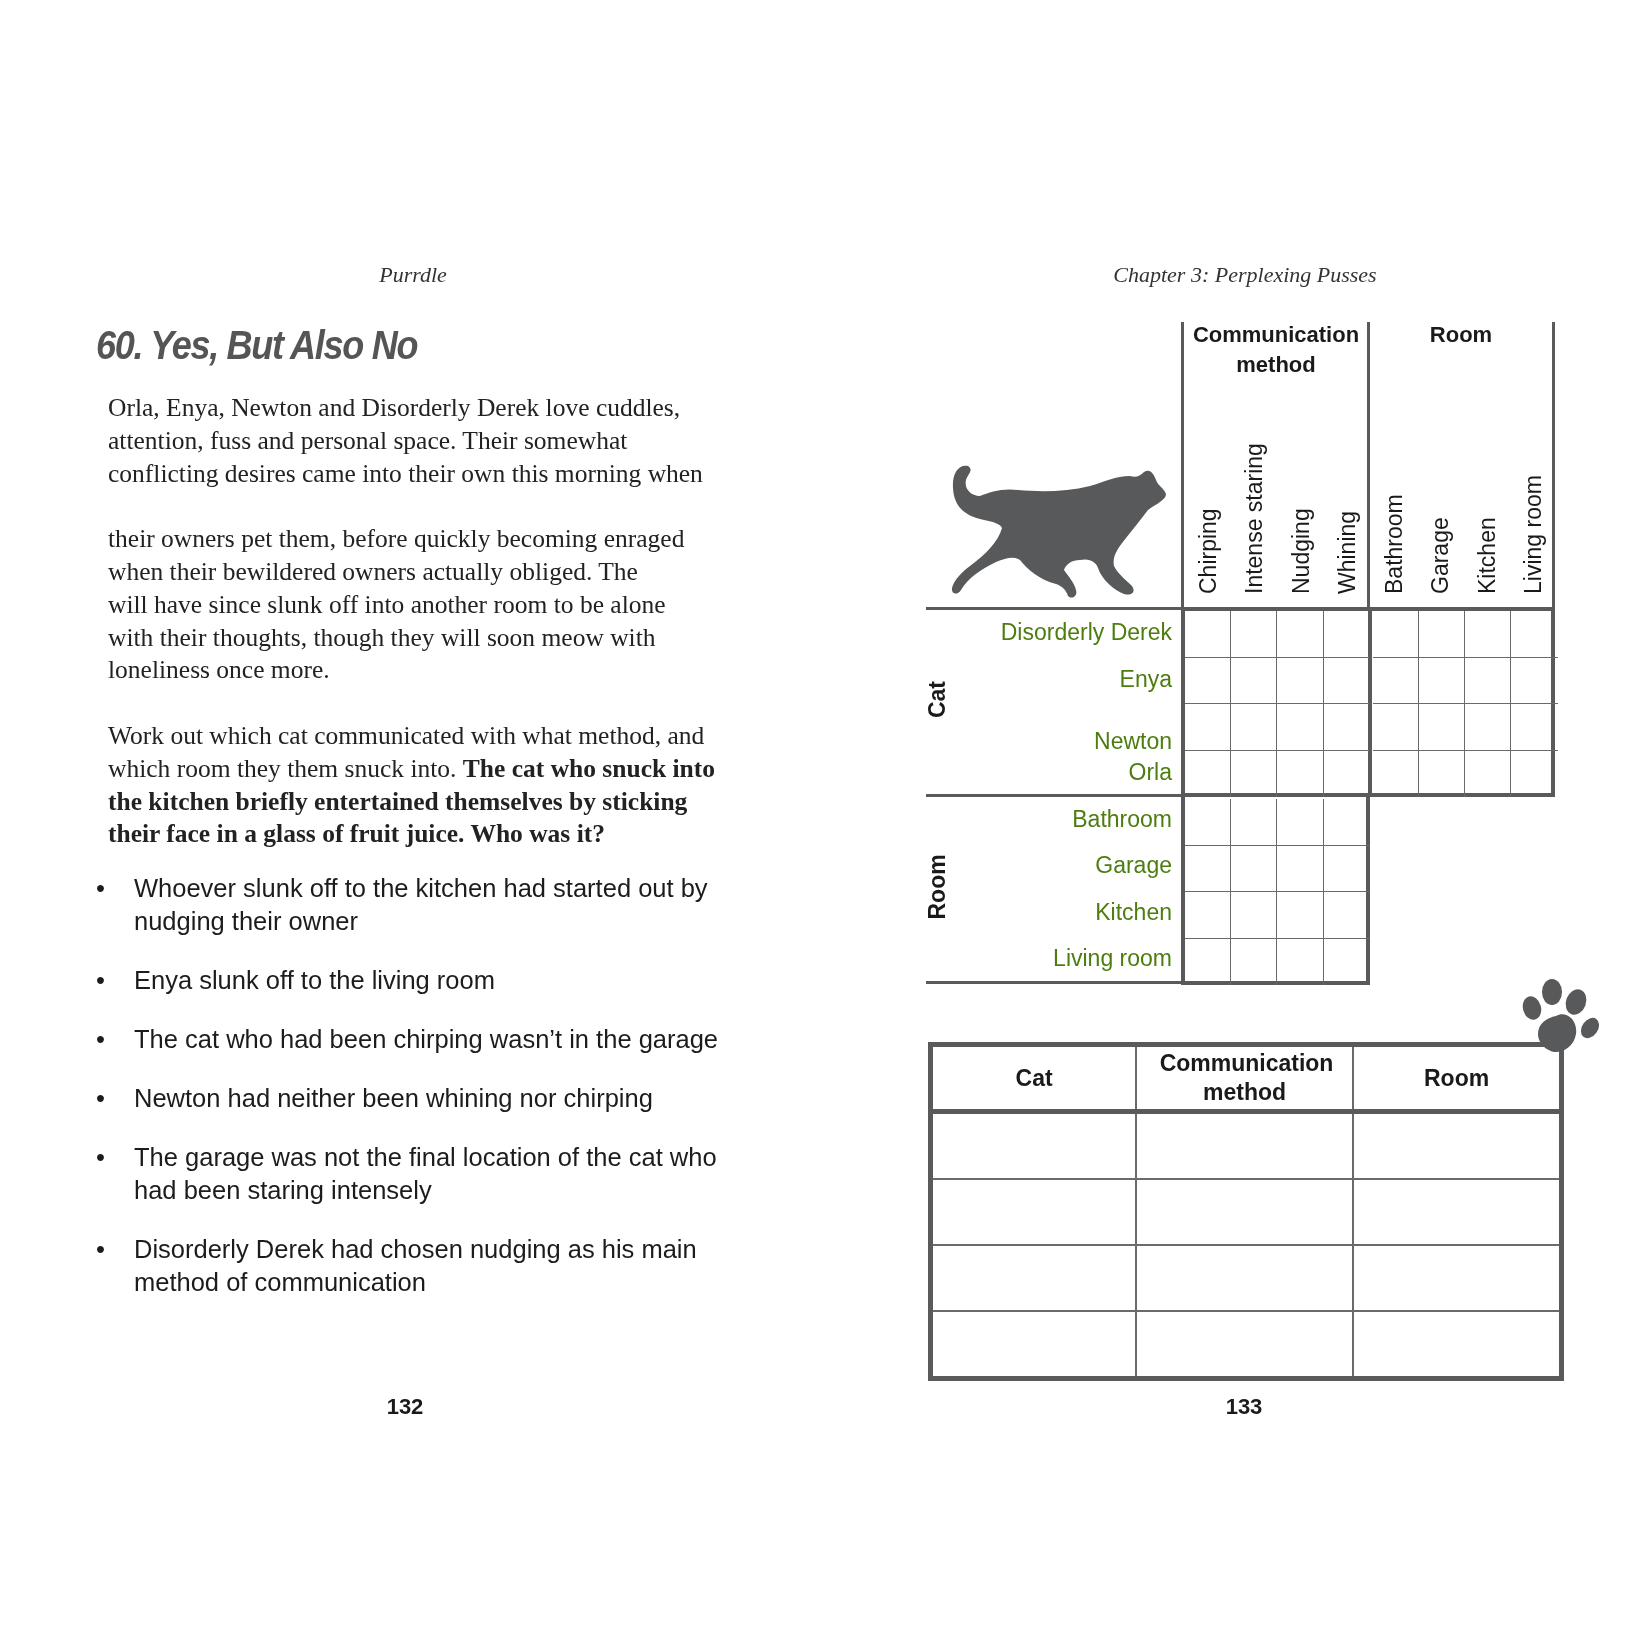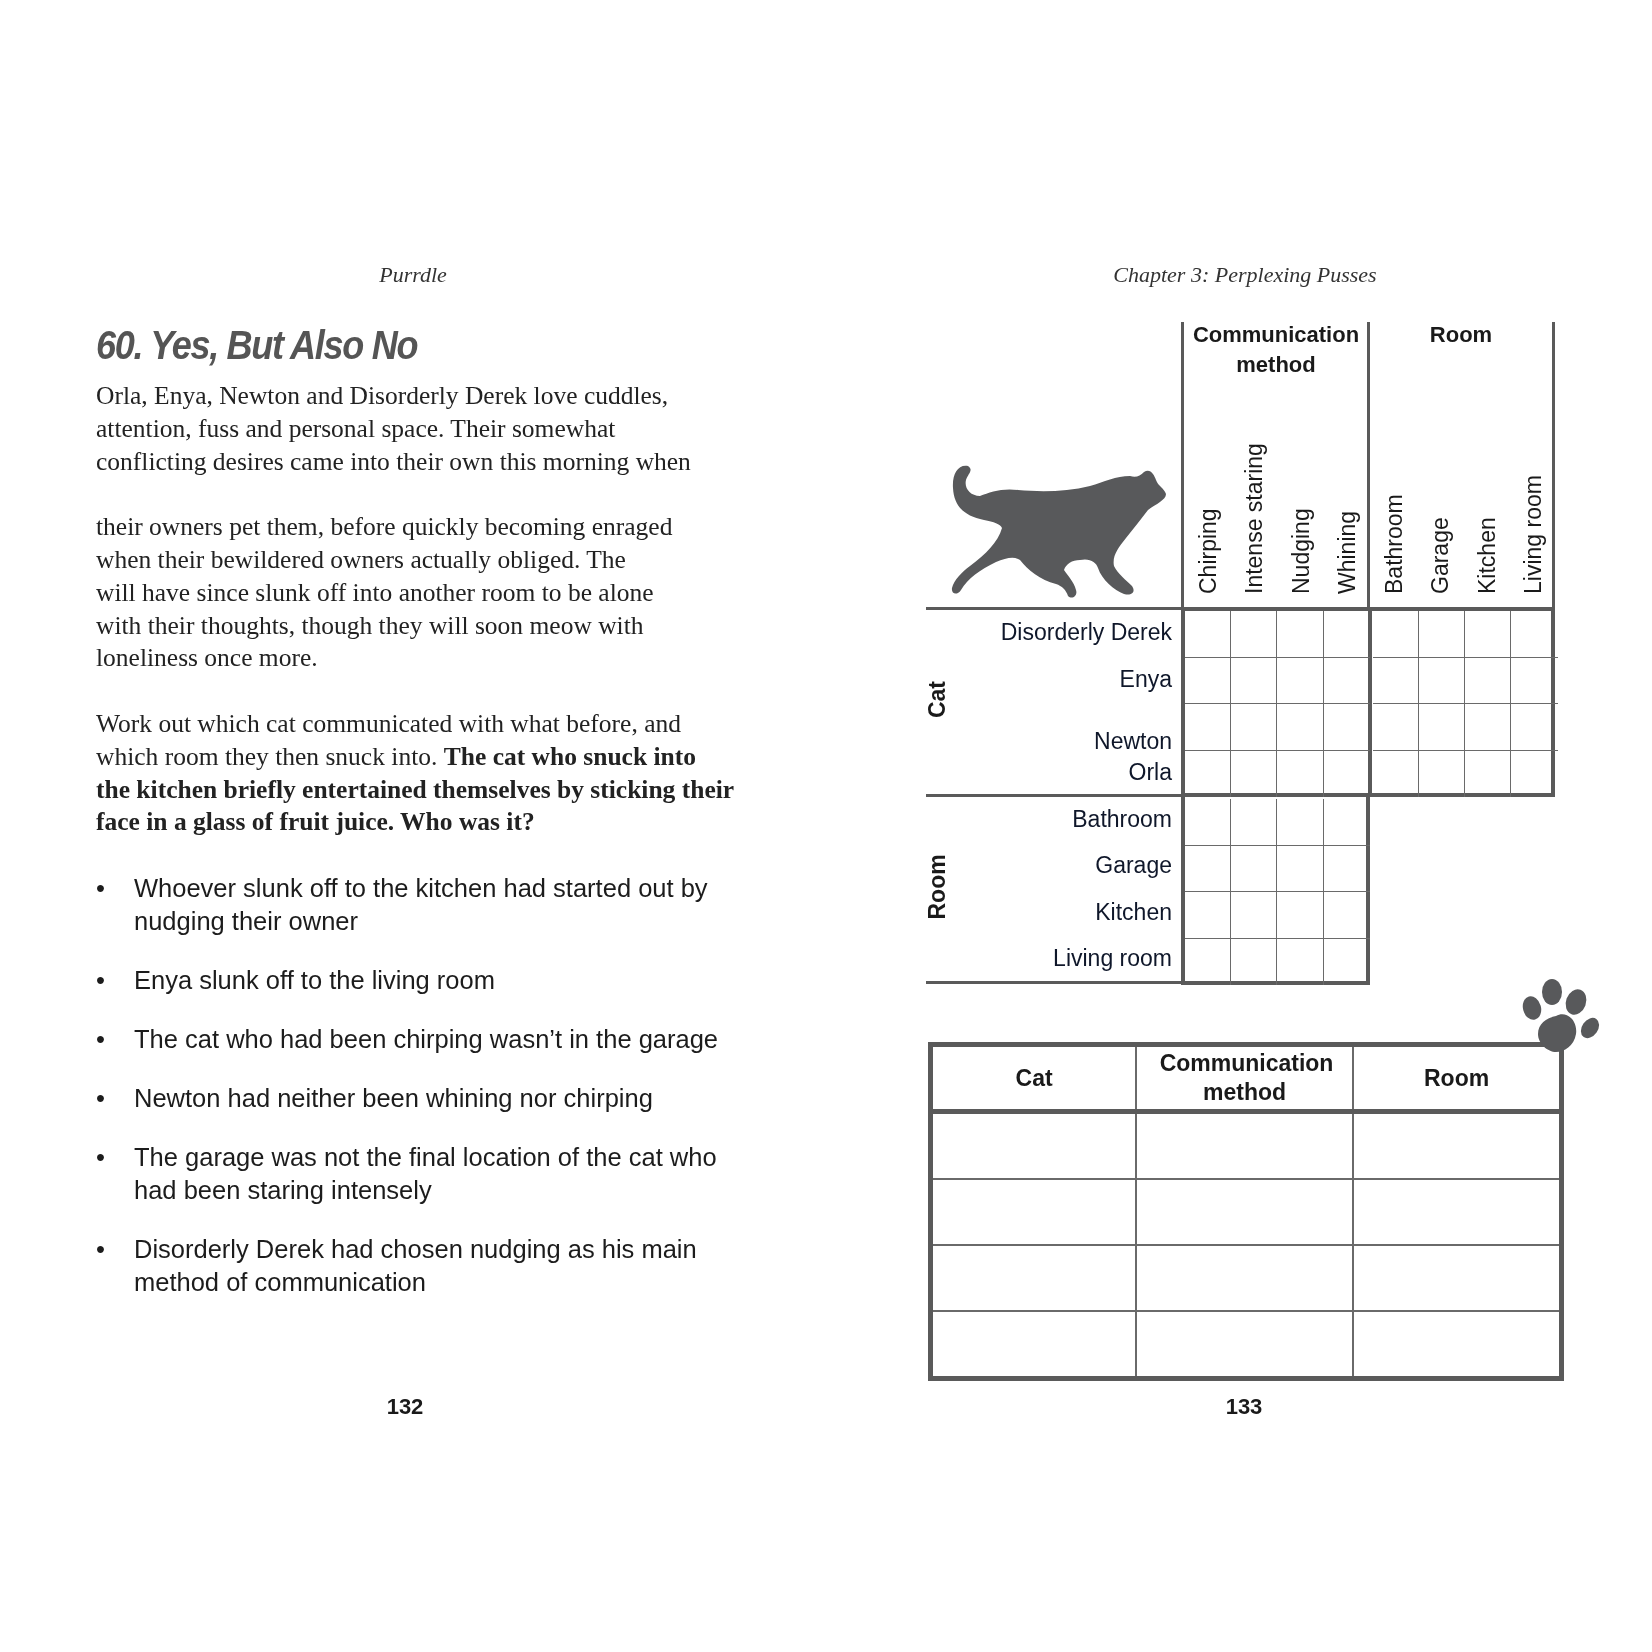--- a/index.html
+++ b/index.html
@@ -5,32 +5,32 @@
   html, body { margin:0; padding:0; background:#ffffff; }
   body { width:1652px; height:1652px; position:relative; overflow:hidden; color:#1a1a1a; }
   .abs { position:absolute; }
   .serif { font-family: "Liberation Serif", "DejaVu Serif", serif; }
   .sans { font-family: "Liberation Sans", "DejaVu Sans", sans-serif; }
 
   .running-head { font-style:italic; font-size:22px; color:#333; text-align:center; width:500px; }
   .puzzle-title { left:96px; top:322px; font-family:"Liberation Sans", sans-serif; font-weight:bold; font-style:italic;
     font-size:41px; color:#555555; letter-spacing:-1.5px; transform:scaleX(0.88); transform-origin:left center; white-space:nowrap; }
   .intro { left:96px; top:380px; width:640px; font-size:25.5px; line-height:32.8px; color:#222; }
-  .intro p { margin:0; }
+  .intro p { margin:12px; }
   .intro p + p { margin-top:32.8px; }
   .intro b { font-weight:bold; }
   .clues { left:96px; top:872px; width:640px; margin:0; padding:0; list-style:none; font-size:25.5px; line-height:33px; color:#1c1c1c; }
   .clues li { position:relative; padding-left:38px; margin-bottom:26px; }
   .clues li .bullet { position:absolute; left:0; top:0; }
   .page-num { font-weight:bold; font-size:22px; width:100px; text-align:center; }
   .line { position:absolute; background:#5a5a5a; }
   .cell { position:absolute; border-right:1.5px solid #6a6a6a; border-bottom:1.5px solid #6a6a6a; box-sizing:border-box; }
   .col-head { position:absolute; font-size:23px; white-space:nowrap; transform:rotate(-90deg); transform-origin:left top; color:#1a1a1a; }
   .group-head { position:absolute; font-weight:bold; font-size:22px; text-align:center; line-height:30px; color:#1a1a1a; }
-  .row-label { position:absolute; font-size:23px; text-align:right; width:240px; color:#0f172a; }
+  .row-label { position:absolute; font-size:23px; text-align:right; width:240px; color:#4d7c0f; }
   .side-label { position:absolute; font-weight:bold; font-size:23px; transform:rotate(-90deg); transform-origin:center; white-space:nowrap; color:#1a1a1a; }
 
   
   .answer-table { position:absolute; left:928px; top:1042px; width:636px; border-collapse:collapse; border:5px solid #5a5a5a; }
   .answer-table th { font-family:"Liberation Sans", sans-serif; font-weight:bold; font-size:23px; line-height:29px; height:62px; border:2px solid #6a6a6a; border-bottom:5px solid #5a5a5a; text-align:center; color:#1a1a1a; padding:0 4px; }
   .answer-table td { height:64px; border:2px solid #6a6a6a; padding:0; }
   .answer-table .c1 { width:211px; } .answer-table .c2 { width:211px; } .answer-table .c3 { width:211px; }
 </style>
 </head>
 <body>
@@ -45,21 +45,21 @@
     <span>attention, fuss and personal space. Their somewhat</span><br>
     <span>conflicting desires came into their own this morning when</span><br>
     <br>
     <span>their owners pet them, before quickly becoming enraged</span><br>
     <span>when their bewildered owners actually obliged. The</span><br>
     <span>will have since slunk off into another room to be alone</span><br>
     <span>with their thoughts, though they will soon meow with</span><br>
     <span>loneliness once more.</span>
   </p>
   <p>
-    <span>Work out which cat communicated with what before, and which room they then snuck into.</span>
+    <span>Work out which cat communicated with what method, and which room they them snuck into.</span>
     <b>The cat who snuck into the kitchen briefly entertained themselves by sticking their face in a glass of fruit juice. Who was it?</b>
   </p>
 </div>
 
 <ul class="abs sans clues">
   <li><span class="bullet">•</span><span>Whoever slunk off to the kitchen had started out by nudging their owner</span></li>
   <li><span class="bullet">•</span><span>Enya slunk off to the living room</span></li>
   <li><span class="bullet">•</span><span>The cat who had been chirping wasn’t in the garage</span></li>
   <li><span class="bullet">•</span><span>Newton had neither been whining nor chirping</span></li>
   <li><span class="bullet">•</span><span>The garage was not the final location of the cat who had been staring intensely</span></li>

